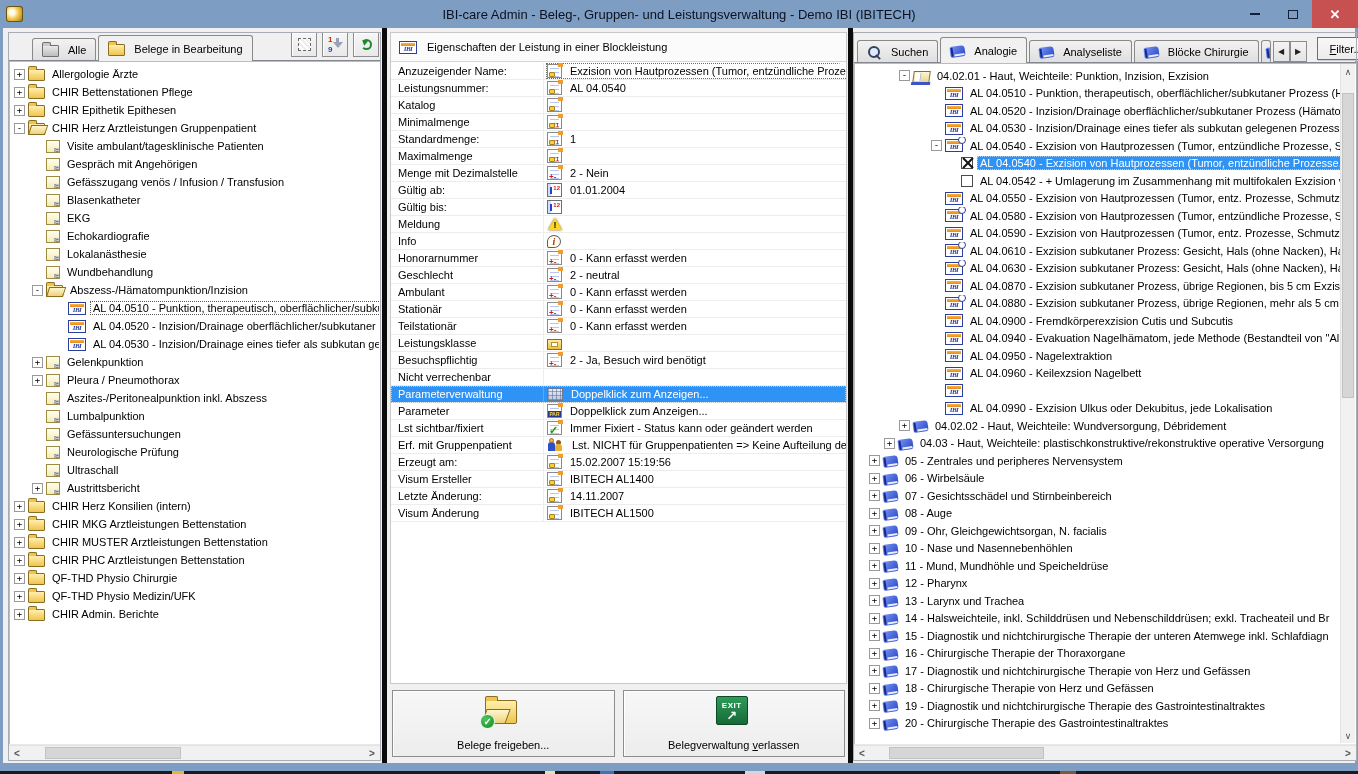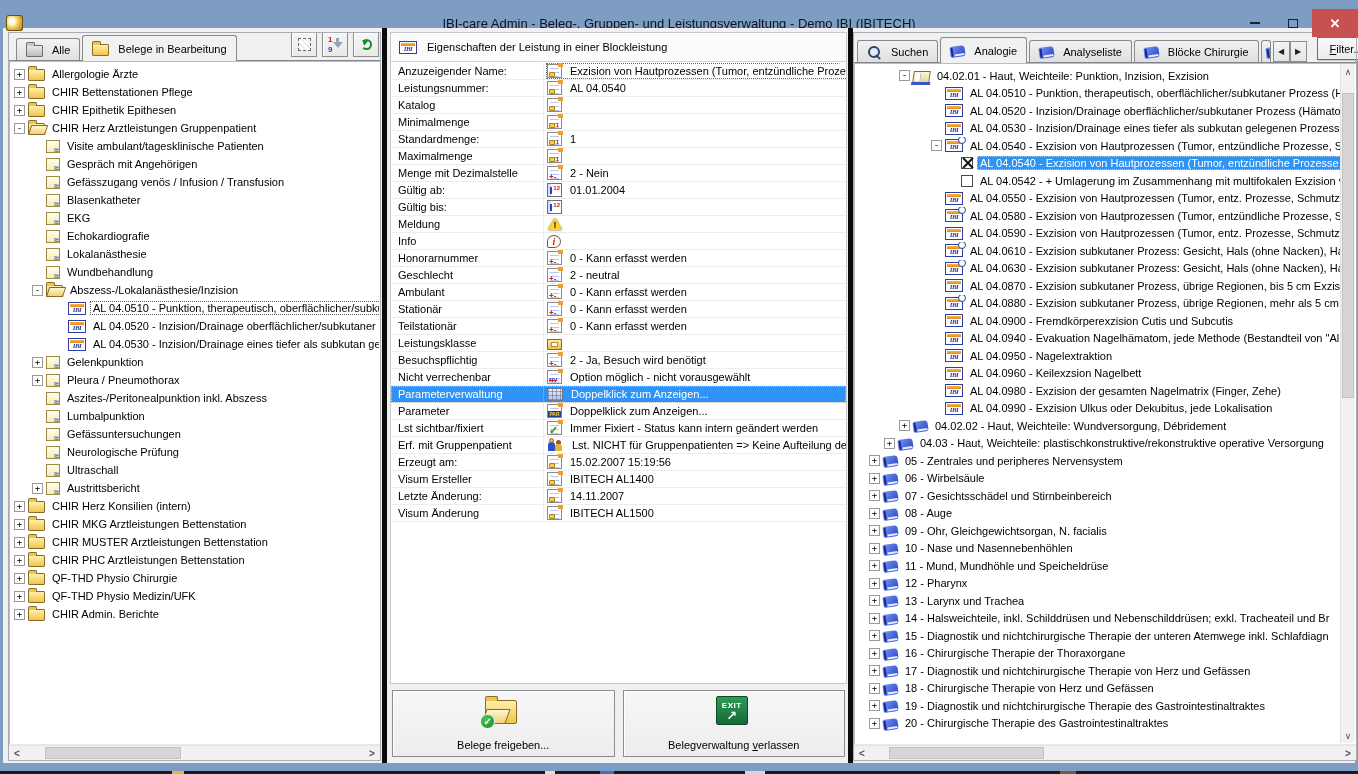--- a/index.html
+++ b/index.html
@@ -1,20 +1,20 @@
 <!DOCTYPE html>
 <html><head>
 <meta charset="utf-8">
 <style>
   *{margin:0;padding:0;box-sizing:border-box;}
   html,body{width:1358px;height:774px;overflow:hidden;}
   body{font-family:"Liberation Sans",sans-serif;font-size:11px;color:#000;background:#7d9dc2;position:relative;}
 
   
-  .titlebar{position:absolute;left:0;top:9px;right:0;height:28px;background:#7d9dc2;display:flex;align-items:center;}
+  .titlebar{position:absolute;left:0;top:0;right:0;height:28px;background:#7d9dc2;display:flex;align-items:center;}
   .title-text{position:absolute;left:0;right:0;text-align:center;font-size:13px;color:#0c1220;}
   .ic-app{width:17px;height:16px;margin-left:6px;border-radius:3px;background:radial-gradient(circle at 35% 40%,#fffbe8 0 18%,#f2c94c 45%,#8d6a1c 100%);box-shadow:inset 0 0 0 1px #6b5312;position:relative;z-index:2;}
   .winbtns{position:absolute;right:0;top:0;height:28px;display:flex;z-index:2;}
   .wbtn{width:38px;height:28px;display:flex;align-items:center;justify-content:center;color:#13203a;font-size:12px;}
   .wbtn .g-min{width:10px;height:2px;background:#13203a;}
   .wbtn .g-max{width:10px;height:9px;border:1px solid #13203a;}
   .wbtn.close{background:#c75050;width:46px;}
   .wbtn.close .g-x{color:#fff;font-weight:bold;font-size:13px;line-height:13px;}
 
   .content{position:absolute;left:3px;right:3px;top:28px;bottom:11px;background:#f0f0f0;}
@@ -134,21 +134,21 @@
   .ic-exit{width:32px;height:29px;background:linear-gradient(#2f9a5a,#156a36);border:1px solid #0c4a24;border-radius:2px;flex-direction:column;align-items:center;justify-content:center;display:inline-flex;}
   .ic-exit .xt{color:#fff;font:bold 8px/9px "Liberation Sans",sans-serif;letter-spacing:.5px;}
   .ic-exit .xa{color:#fff;font:bold 13px/11px "DejaVu Sans",sans-serif;}
   .ic-folder-check{width:32px;height:24px;margin-top:4px;background:linear-gradient(#ffefad,#eec54e);border:1px solid #8a6d1f;border-radius:2px;}
   .ic-folder-check::before{content:"";position:absolute;top:-5px;left:-1px;width:11px;height:4px;background:#eec54e;border:1px solid #8a6d1f;border-bottom:none;border-radius:2px 2px 0 0;}
   .ic-folder-check::after{content:"";position:absolute;left:-2px;right:8px;bottom:-1px;height:13px;background:linear-gradient(#fff6cf,#eed27a);border:1px solid #8a6d1f;transform:skewX(-20deg);}
   .ic-folder-check .gc{position:absolute;left:-6px;bottom:-6px;width:15px;height:15px;border-radius:50%;background:radial-gradient(circle at 35% 30%,#4fc45f,#128a1e);border:1px solid #e8f5e8;color:#fff;font:bold 10px/14px "Liberation Sans",sans-serif;text-align:center;z-index:2;}
 
   
   .left{left:5px;width:373px;}
-  .left .tabs{padding-left:8px;}
+  .left .tabs{padding-left:24px;}
   .toolbtns{position:absolute;right:2px;top:0px;display:flex;gap:5px;}
   .toolbtn{width:26px;height:25px;display:flex;align-items:center;justify-content:center;}
   .toolbtn .ic{margin:0;}
   .left .treebox{left:0;right:0;top:28px;bottom:16px;}
   .left .hscroll{position:absolute;left:1px;right:1px;bottom:1px;}
   .lpanelborder{position:absolute;inset:0;border:1px solid #a8adb5;pointer-events:none;}
 
   
   .middle{left:386px;width:459px;background:#f0f0f0;}
   .mid-white{position:absolute;left:1px;right:1px;top:0;height:652px;background:#fff;border:1px solid #c9c9c9;}
@@ -292,21 +292,21 @@
           <div class="trow">
             <span class="indent" style="width: 22px;"></span>
             <span class="expspace"></span>
             <span class="ic ic-form"></span>
             <span class="tlabel">Wundbehandlung</span>
           </div>
           <div class="trow">
             <span class="indent" style="width: 22px;"></span>
             <span class="exp">-</span>
             <span class="ic ic-folder-open"></span>
-            <span class="tlabel">Abszess-/Lokalanästhesie/Inzision</span>
+            <span class="tlabel">Abszess-/Hämatompunktion/Inzision</span>
           </div>
           <div class="trow foc">
             <span class="indent" style="width: 44px;"></span>
             <span class="expspace"></span>
             <span class="ic ic-ibi">
               <i class="ibt">IBI</i>
             </span>
             <span class="tlabel">AL 04.0510 - Punktion, therapeutisch, oberflächlicher/subku</span>
           </div>
           <div class="trow">
@@ -598,26 +598,20 @@
             <div class="plabel">Besuchspflichtig</div>
             <div class="pval">
               <span class="ic pic ic-page">
                 <i class="t pm">+-</i>
               </span>
               <span>2 - Ja, Besuch wird benötigt</span>
             </div>
           </div>
           <div class="prow">
             <div class="plabel">Nicht verrechenbar</div>
-            <div class="pval">
-              <span class="ic pic ic-page">
-                <i class="t nv">NV</i>
-              </span>
-              <span>Option möglich - nicht vorausgewählt</span>
-            </div>
           </div>
           <div class="prow sel">
             <div class="plabel">Parameterverwaltung</div>
             <div class="pval">
               <span class="ic ic-grid pic"></span>
               <span>Doppelklick zum Anzeigen...</span>
             </div>
           </div>
           <div class="prow">
             <div class="plabel">Parameter</div>
@@ -627,21 +621,21 @@
               </span>
               <span>Doppelklick zum Anzeigen...</span>
             </div>
           </div>
           <div class="prow">
             <div class="plabel">Lst sichtbar/fixiert</div>
             <div class="pval">
               <span class="ic pic ic-page">
                 <i class="chk">✓</i>
               </span>
-              <span>Immer Fixiert - Status kann intern geändert werden</span>
+              <span>Immer Fixiert - Status kann oder geändert werden</span>
             </div>
           </div>
           <div class="prow">
             <div class="plabel">Erf. mit Gruppenpatient</div>
             <div class="pval">
               <span class="ic ic-group">
                 <i class="h1"></i>
                 <i class="h2"></i>
               </span>
               <span>Lst. NICHT für Gruppenpatienten =&gt; Keine Aufteilung de...</span>
@@ -871,21 +865,20 @@
               <i class="ibt">IBI</i>
             </span>
             <span class="tlabel">AL 04.0960 - Keilexzsion Nagelbett</span>
           </div>
           <div class="trow">
             <span class="indent" style="width: 76px;"></span>
             <span class="expspace"></span>
             <span class="ic ic-ibi">
               <i class="ibt">IBI</i>
             </span>
-            <span class="tlabel">AL 04.0980 - Exzision der gesamten Nagelmatrix (Finger, Zehe)</span>
           </div>
           <div class="trow">
             <span class="indent" style="width: 76px;"></span>
             <span class="expspace"></span>
             <span class="ic ic-ibi">
               <i class="ibt">IBI</i>
             </span>
             <span class="tlabel">AL 04.0990 - Exzision Ulkus oder Dekubitus, jede Lokalisation</span>
           </div>
           <div class="trow">

